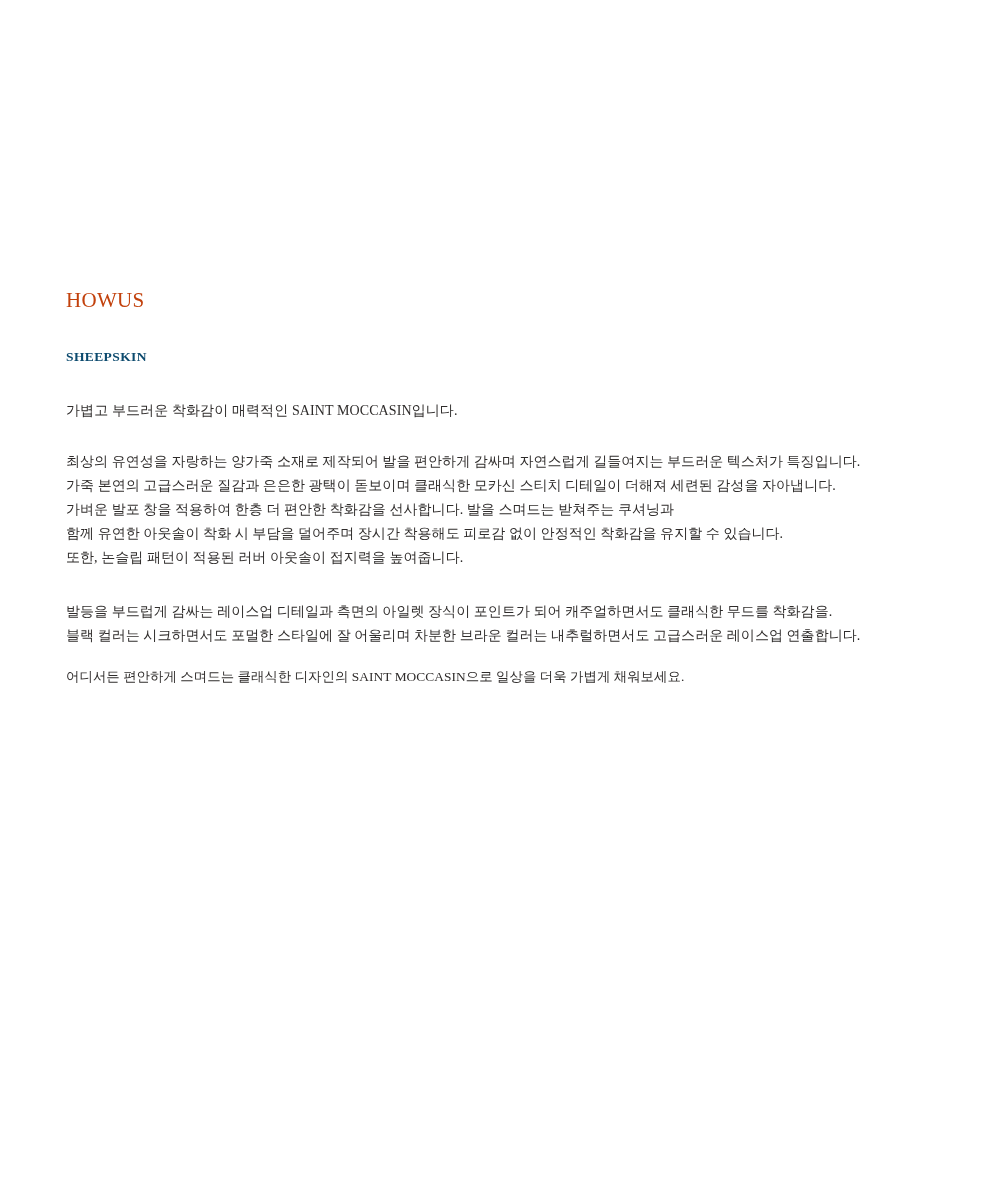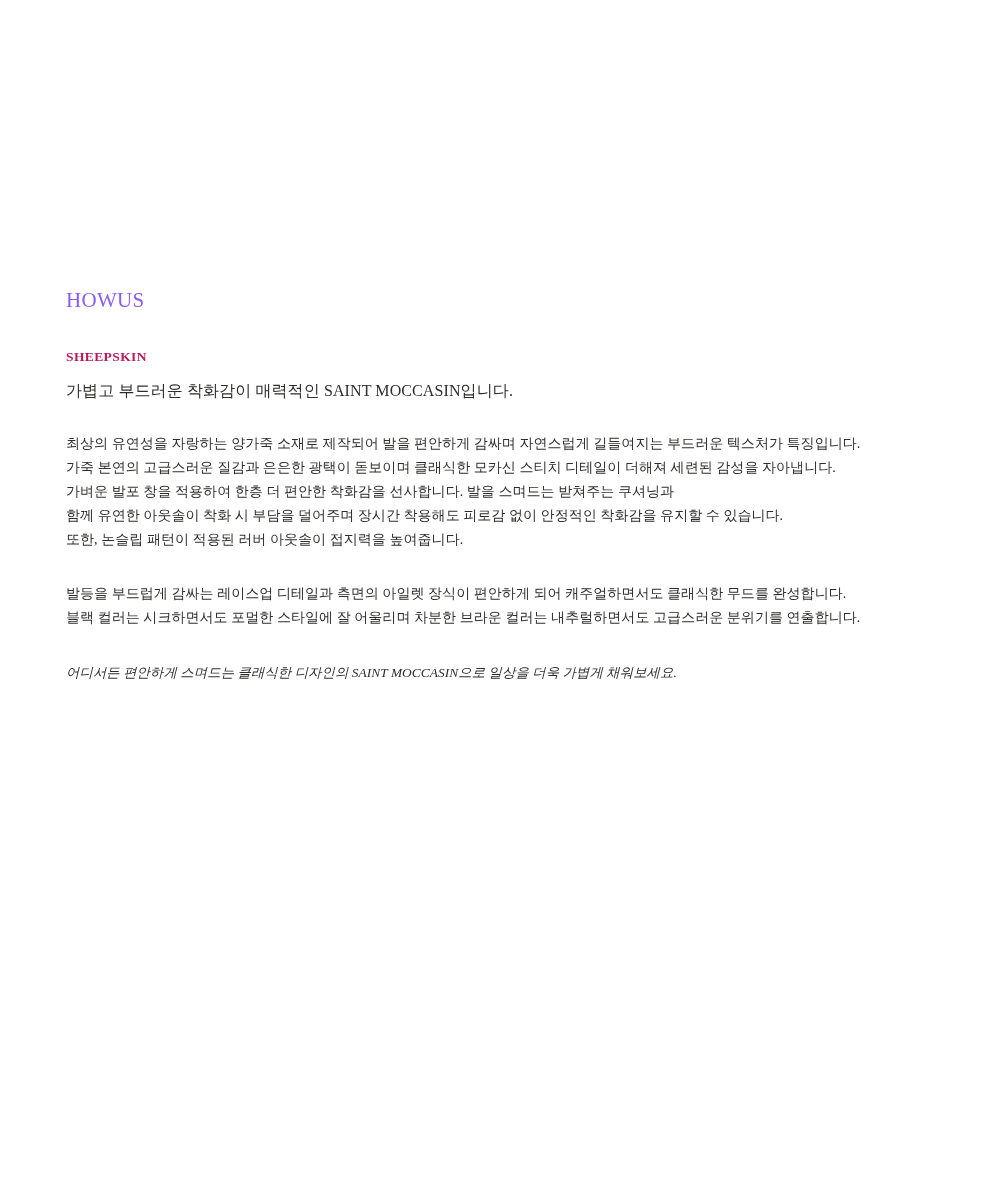--- a/index.html
+++ b/index.html
@@ -23,56 +23,55 @@
   .content {
     position: absolute;
     left: 66px;
     top: 286px;
     width: 900px;
   }
   .brand-block {
     font-size: 21px;
     line-height: 1.42;
     letter-spacing: 0.3px;
-    color: #8b5cf6;
+    color: #c2410c;
   }
   .brand-block .line {
     display: block;
     white-space: nowrap;
   }
   .material {
     margin-top: 33px;
     font-size: 13.5px;
     letter-spacing: 0.4px;
-    color: #be185d;
+    color: #0c4a6e;
     font-weight: 600;
   }
   .lead {
-    margin-top: 16px;
-    font-size: 16px;
+    margin-top: 37px;
+    font-size: 14px;
     letter-spacing: 0.1px;
     color: #2f2c2b;
   }
   .para {
     margin-top: 30px;
     font-size: 14px;
     line-height: 1.72;
     letter-spacing: 0.05px;
     color: #2f2c2b;
   }
   .para .line {
     display: block;
     white-space: nowrap;
   }
   .closing {
-    margin-top: 34px;
+    margin-top: 20px;
     font-size: 13.4px;
     letter-spacing: 0.05px;
     color: #2f2c2b;
-    font-style: italic;
   }
 </style>
 </head>
 <body>
 
 <div class="page">
   <div class="content">
 
     <div class="brand-block">
       <span class="line">HOWUS</span>
@@ -84,20 +83,20 @@
 
     <div class="para">
       <span class="line">최상의 유연성을 자랑하는 양가죽 소재로 제작되어 발을 편안하게 감싸며 자연스럽게 길들여지는 부드러운 텍스처가 특징입니다.</span>
       <span class="line">가죽 본연의 고급스러운 질감과 은은한 광택이 돋보이며 클래식한 모카신 스티치 디테일이 더해져 세련된 감성을 자아냅니다.</span>
       <span class="line">가벼운 발포 창을 적용하여 한층 더 편안한 착화감을 선사합니다. 발을 스며드는 받쳐주는 쿠셔닝과</span>
       <span class="line">함께 유연한 아웃솔이 착화 시 부담을 덜어주며 장시간 착용해도 피로감 없이 안정적인 착화감을 유지할 수 있습니다.</span>
       <span class="line">또한, 논슬립 패턴이 적용된 러버 아웃솔이 접지력을 높여줍니다.</span>
     </div>
 
     <div class="para">
-      <span class="line">발등을 부드럽게 감싸는 레이스업 디테일과 측면의 아일렛 장식이 편안하게 되어 캐주얼하면서도 클래식한 무드를 완성합니다.</span>
-      <span class="line">블랙 컬러는 시크하면서도 포멀한 스타일에 잘 어울리며 차분한 브라운 컬러는 내추럴하면서도 고급스러운 분위기를 연출합니다.</span>
+      <span class="line">발등을 부드럽게 감싸는 레이스업 디테일과 측면의 아일렛 장식이 포인트가 되어 캐주얼하면서도 클래식한 무드를 착화감을.</span>
+      <span class="line">블랙 컬러는 시크하면서도 포멀한 스타일에 잘 어울리며 차분한 브라운 컬러는 내추럴하면서도 고급스러운 레이스업 연출합니다.</span>
     </div>
 
     <div class="closing">어디서든 편안하게 스며드는 클래식한 디자인의 SAINT MOCCASIN으로 일상을 더욱 가볍게 채워보세요.</div>
 
   </div>
 </div>
 
 </body></html>

